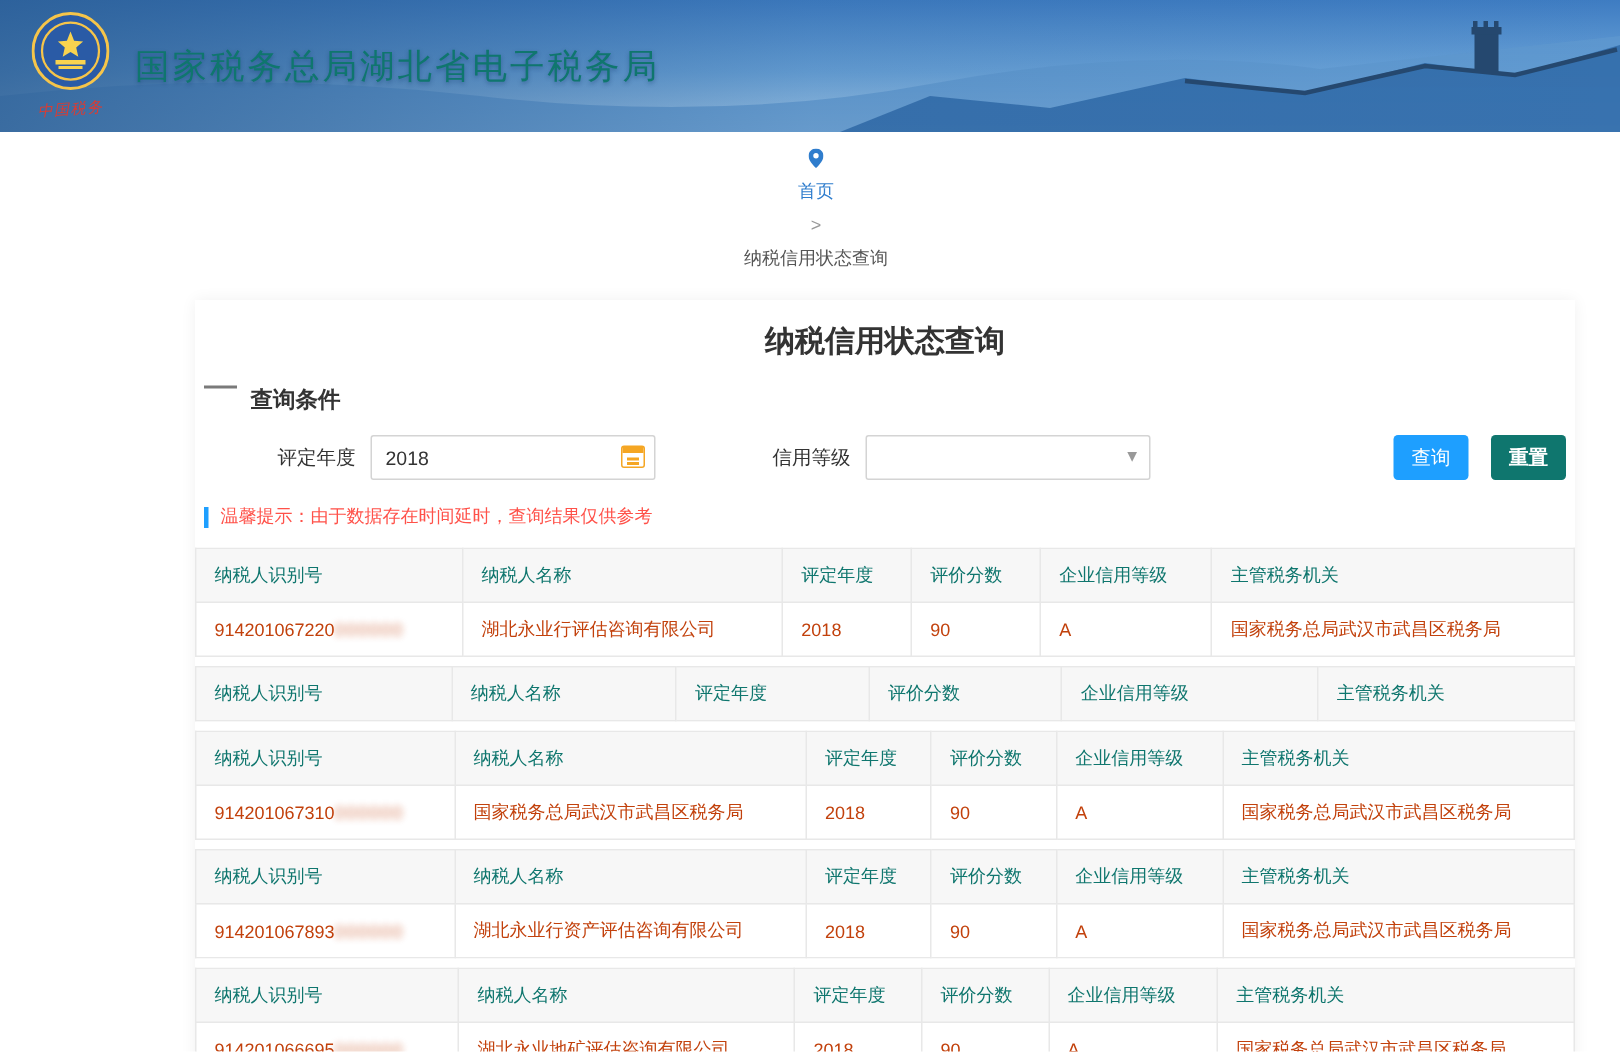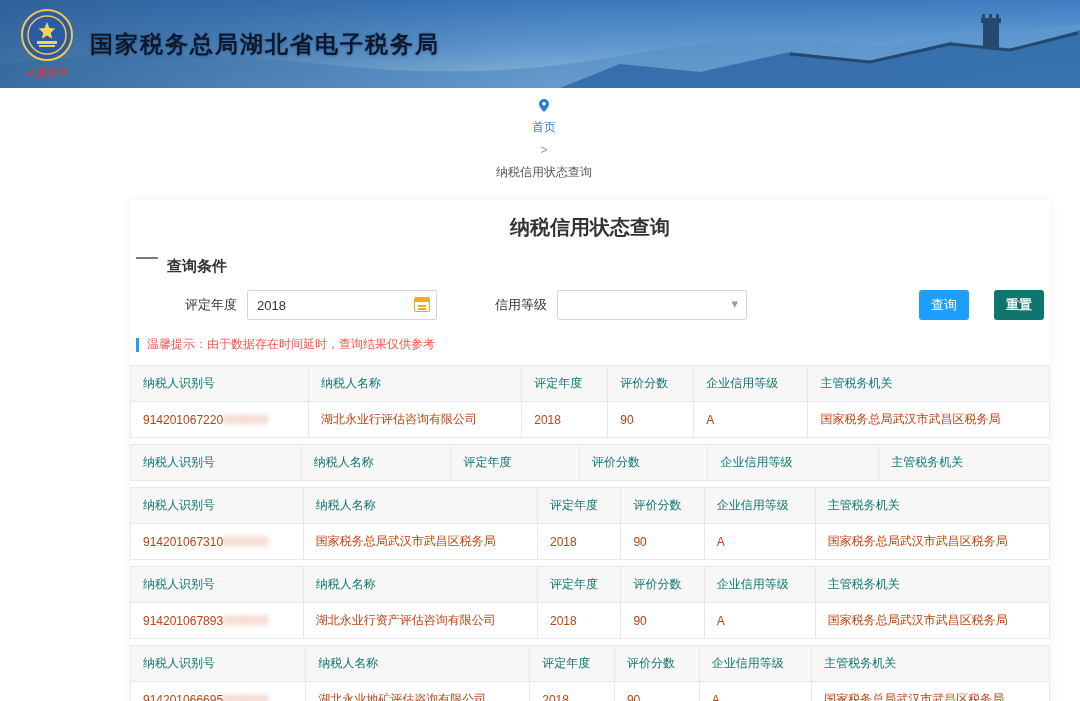--- a/index.html
+++ b/index.html
@@ -13,21 +13,21 @@
   
   .header { position: relative; height: 88px; overflow: hidden; }
   .header-bg { position: absolute; inset: 0; width: 1080px; height: 88px; display: block; }
   .header-inner { position: relative; height: 88px; display: flex; align-items: center; }
   .logo-wrap { position: relative; width: 66px; margin-left: 14px; text-align: center; }
   .logo-caption {
     font-size: 10px; color: #e03a2f; font-style: italic;
     transform: rotate(-4deg); margin-top: 1px; letter-spacing: 1px;
   }
   .site-title {
-    color: #0f172a; font-size: 23px; font-weight: bold; letter-spacing: 2px;
+    color: #0f766e; font-size: 23px; font-weight: normal; letter-spacing: 2px;
     margin-left: 10px; text-shadow: 0 1px 3px rgba(20,60,110,.45);
   }
 
   
   .breadcrumb {
     display: flex; align-items: center; gap: 7px;
     padding: 11px 0 11px 8px; font-size: 12px; background: #fff; flex-direction: column;
   }
   .breadcrumb a { color: #2f7dcd; text-decoration: none; cursor: pointer; }
   .breadcrumb .sep { color: #999; }
@@ -40,21 +40,21 @@
     padding: 14px 0 16px;
   }
   .page-title { text-align: center; font-size: 20px; font-weight: bold; color: #333; margin-bottom: 16px; }
 
   .section-head { display: flex; margin: 0 0 14px 6px; font-size: 15px; font-weight: bold; color: #333; }
   .section-head .dash { width: 22px; height: 2px; background: #7a7a7a; margin-right: 9px; }
 
   
   .form-row { display: flex; align-items: center; margin: 0 6px 16px 55px; }
   .form-row label { font-size: 13px; color: #333; margin-right: 10px; }
-  .lbl2 { margin-left: 58px; }
+  .lbl2 { margin-left: 78px; }
   .input-wrap { position: relative; width: 190px; height: 30px; }
   .input-wrap input {
     width: 100%; height: 100%; border: 1px solid #d4d4d4; border-radius: 2px;
     padding: 0 28px 0 9px; font-size: 13px; color: #333; outline: none;
     font-family: "Liberation Sans", "DejaVu Sans", sans-serif;
   }
   .cal-icon {
     position: absolute; right: 7px; top: 7px; width: 16px; height: 15px;
     border: 1px solid #f5a623; border-radius: 2px; cursor: pointer; display: inline-block;
   }
@@ -62,21 +62,21 @@
   .cal-icon::after {
     content: ""; position: absolute; left: 3px; top: 7px; width: 8px; height: 2px;
     background: #f5a623; box-shadow: 0 3px 0 #f5a623;
   }
   .select {
     position: relative; width: 190px; height: 30px; border: 1px solid #d4d4d4;
     border-radius: 2px; background: #fff; cursor: pointer;
     display: flex; align-items: center; padding: 0 24px 0 9px; font-size: 13px; color: #666;
   }
   .select .caret { position: absolute; right: 8px; top: 5px; color: #999; font-size: 13px; }
-  .btns { margin-left: auto; display: flex; gap: 25px; }
+  .btns { margin-left: auto; display: flex; gap: 15px; }
   .btns button {
     width: 50px; height: 30px; border: none; border-radius: 3px; color: #fff;
     font-size: 13px; cursor: pointer; font-family: "Liberation Sans", "DejaVu Sans", sans-serif;
   }
   .btn-query { background: #1E9FFF; }
   .btn-reset { background: #0f766e; font-weight: bold; }
 
   
   .tip { display: flex; align-items: center; margin: 4px 0 12px 6px; font-size: 12px; color: #FF5149; }
   .tip-bar { width: 3px; height: 14px; background: #1E9FFF; margin-right: 8px; }

